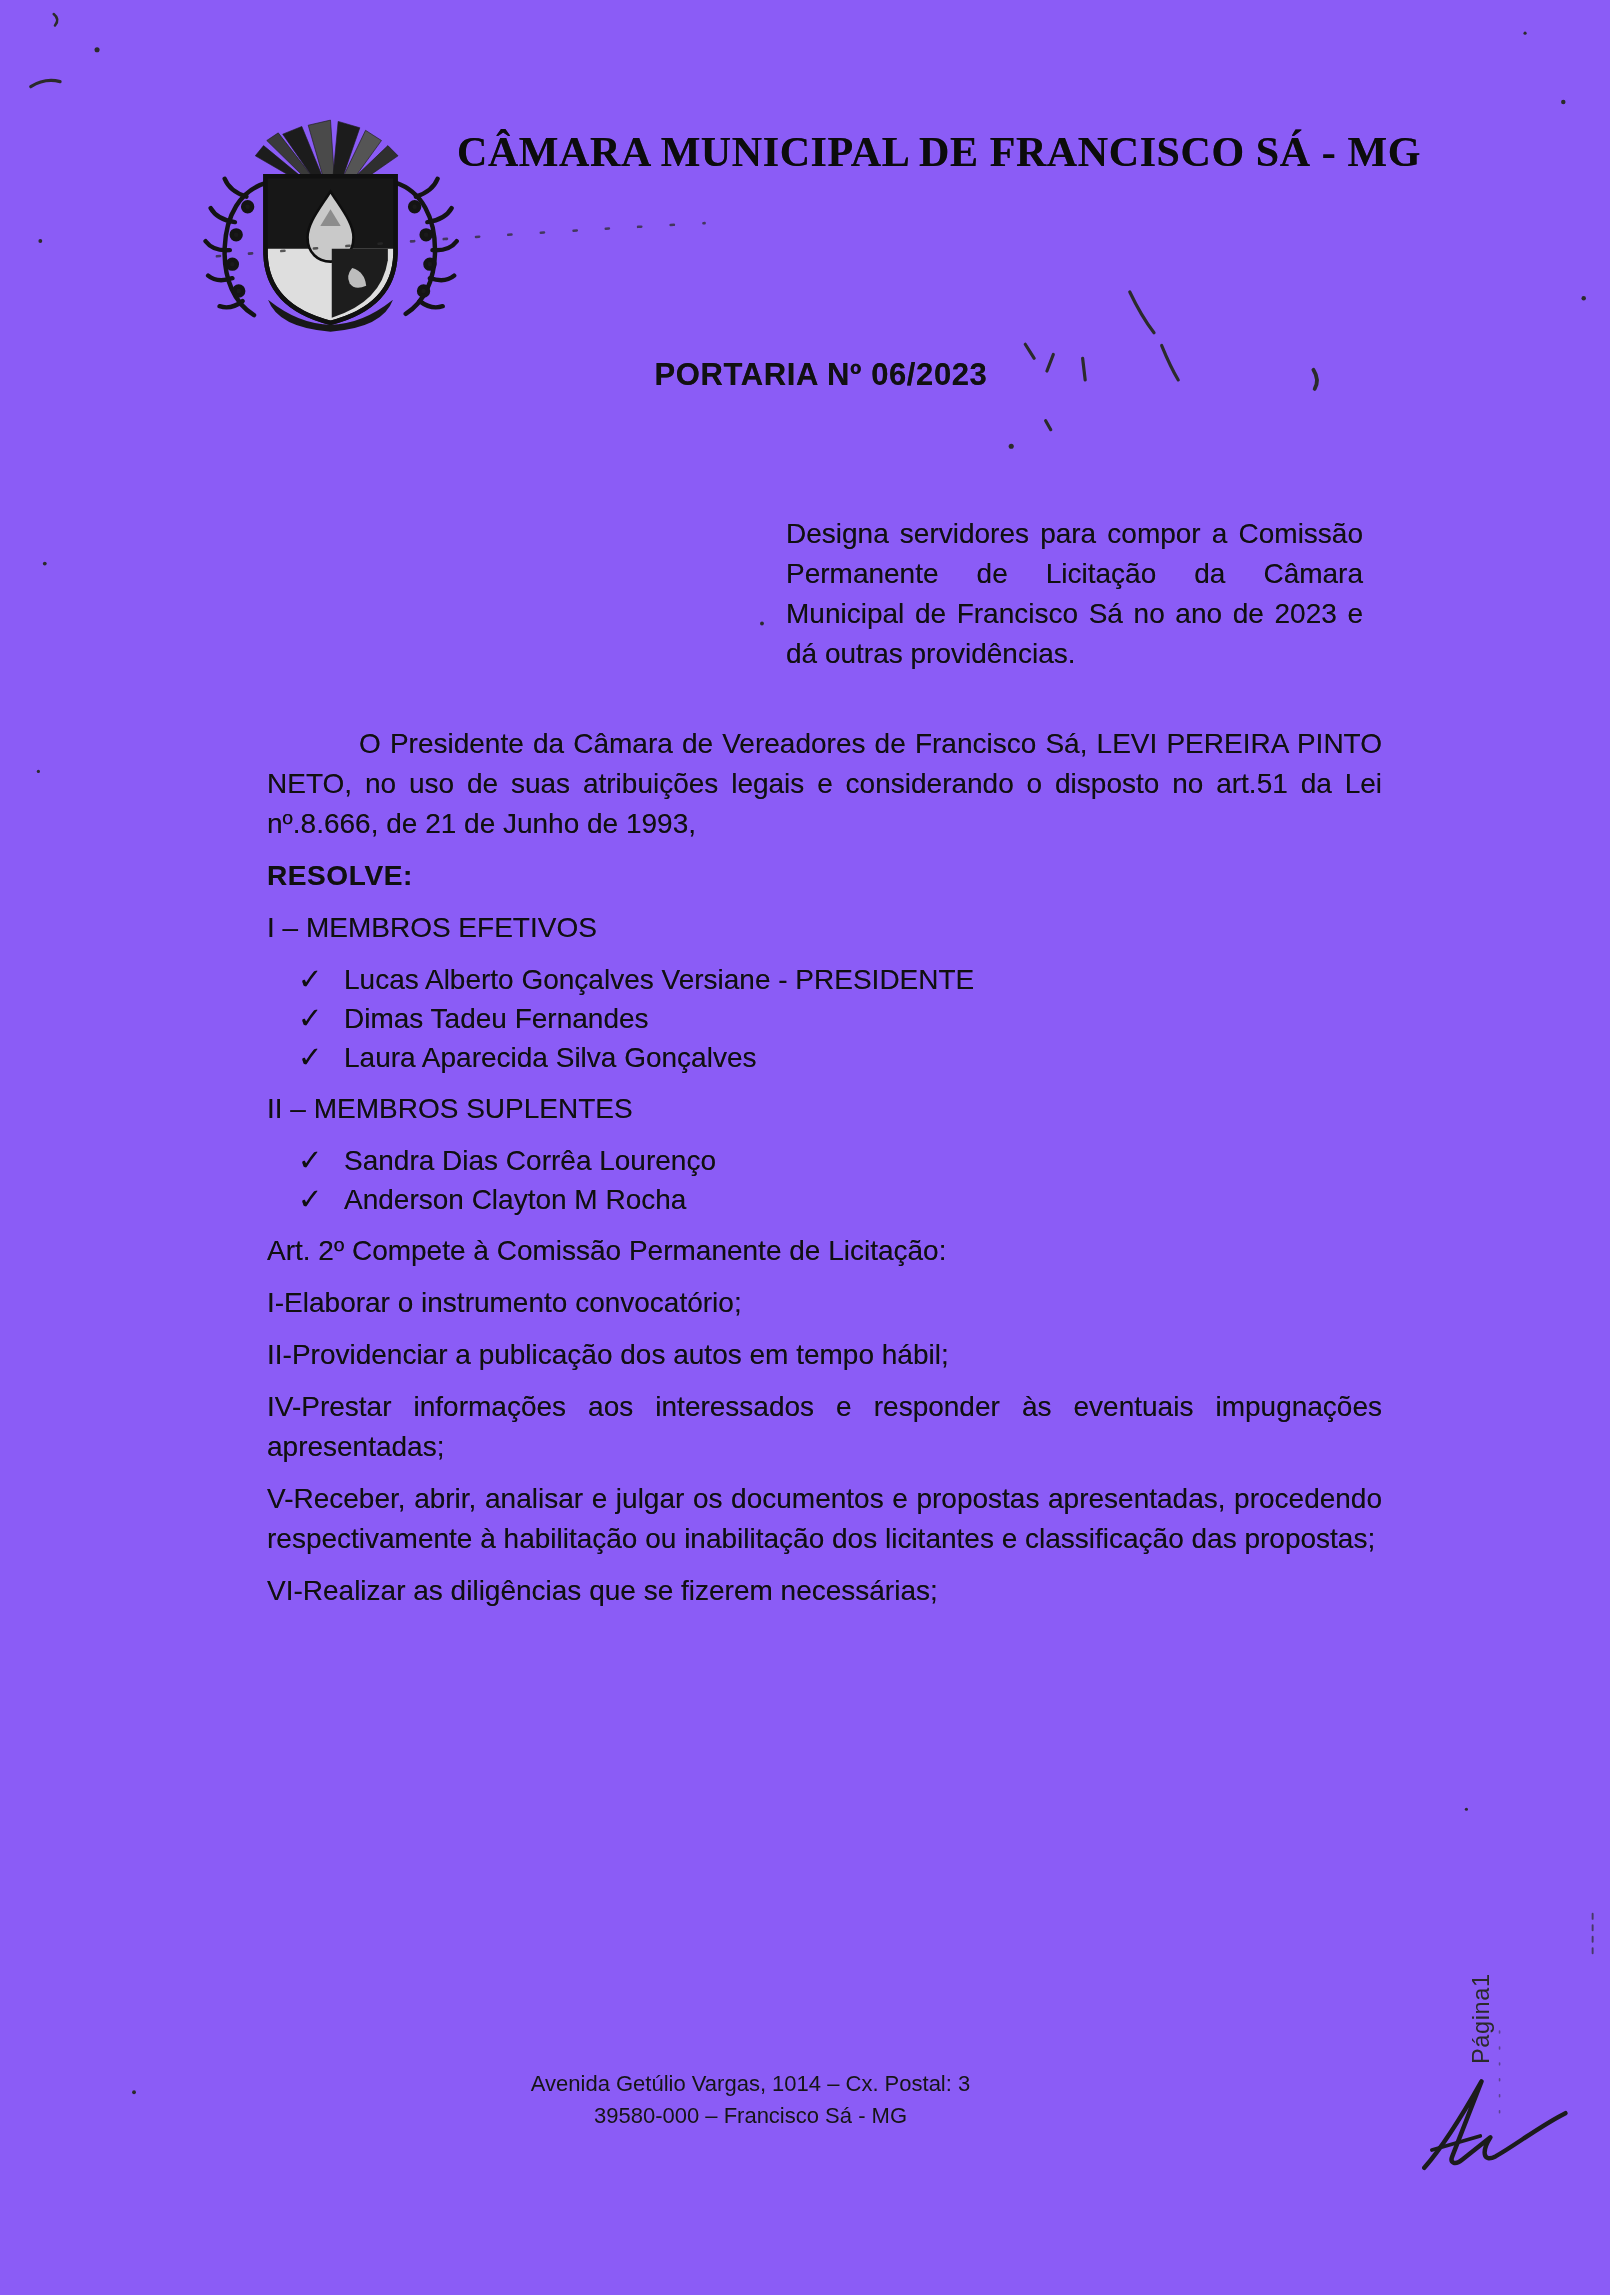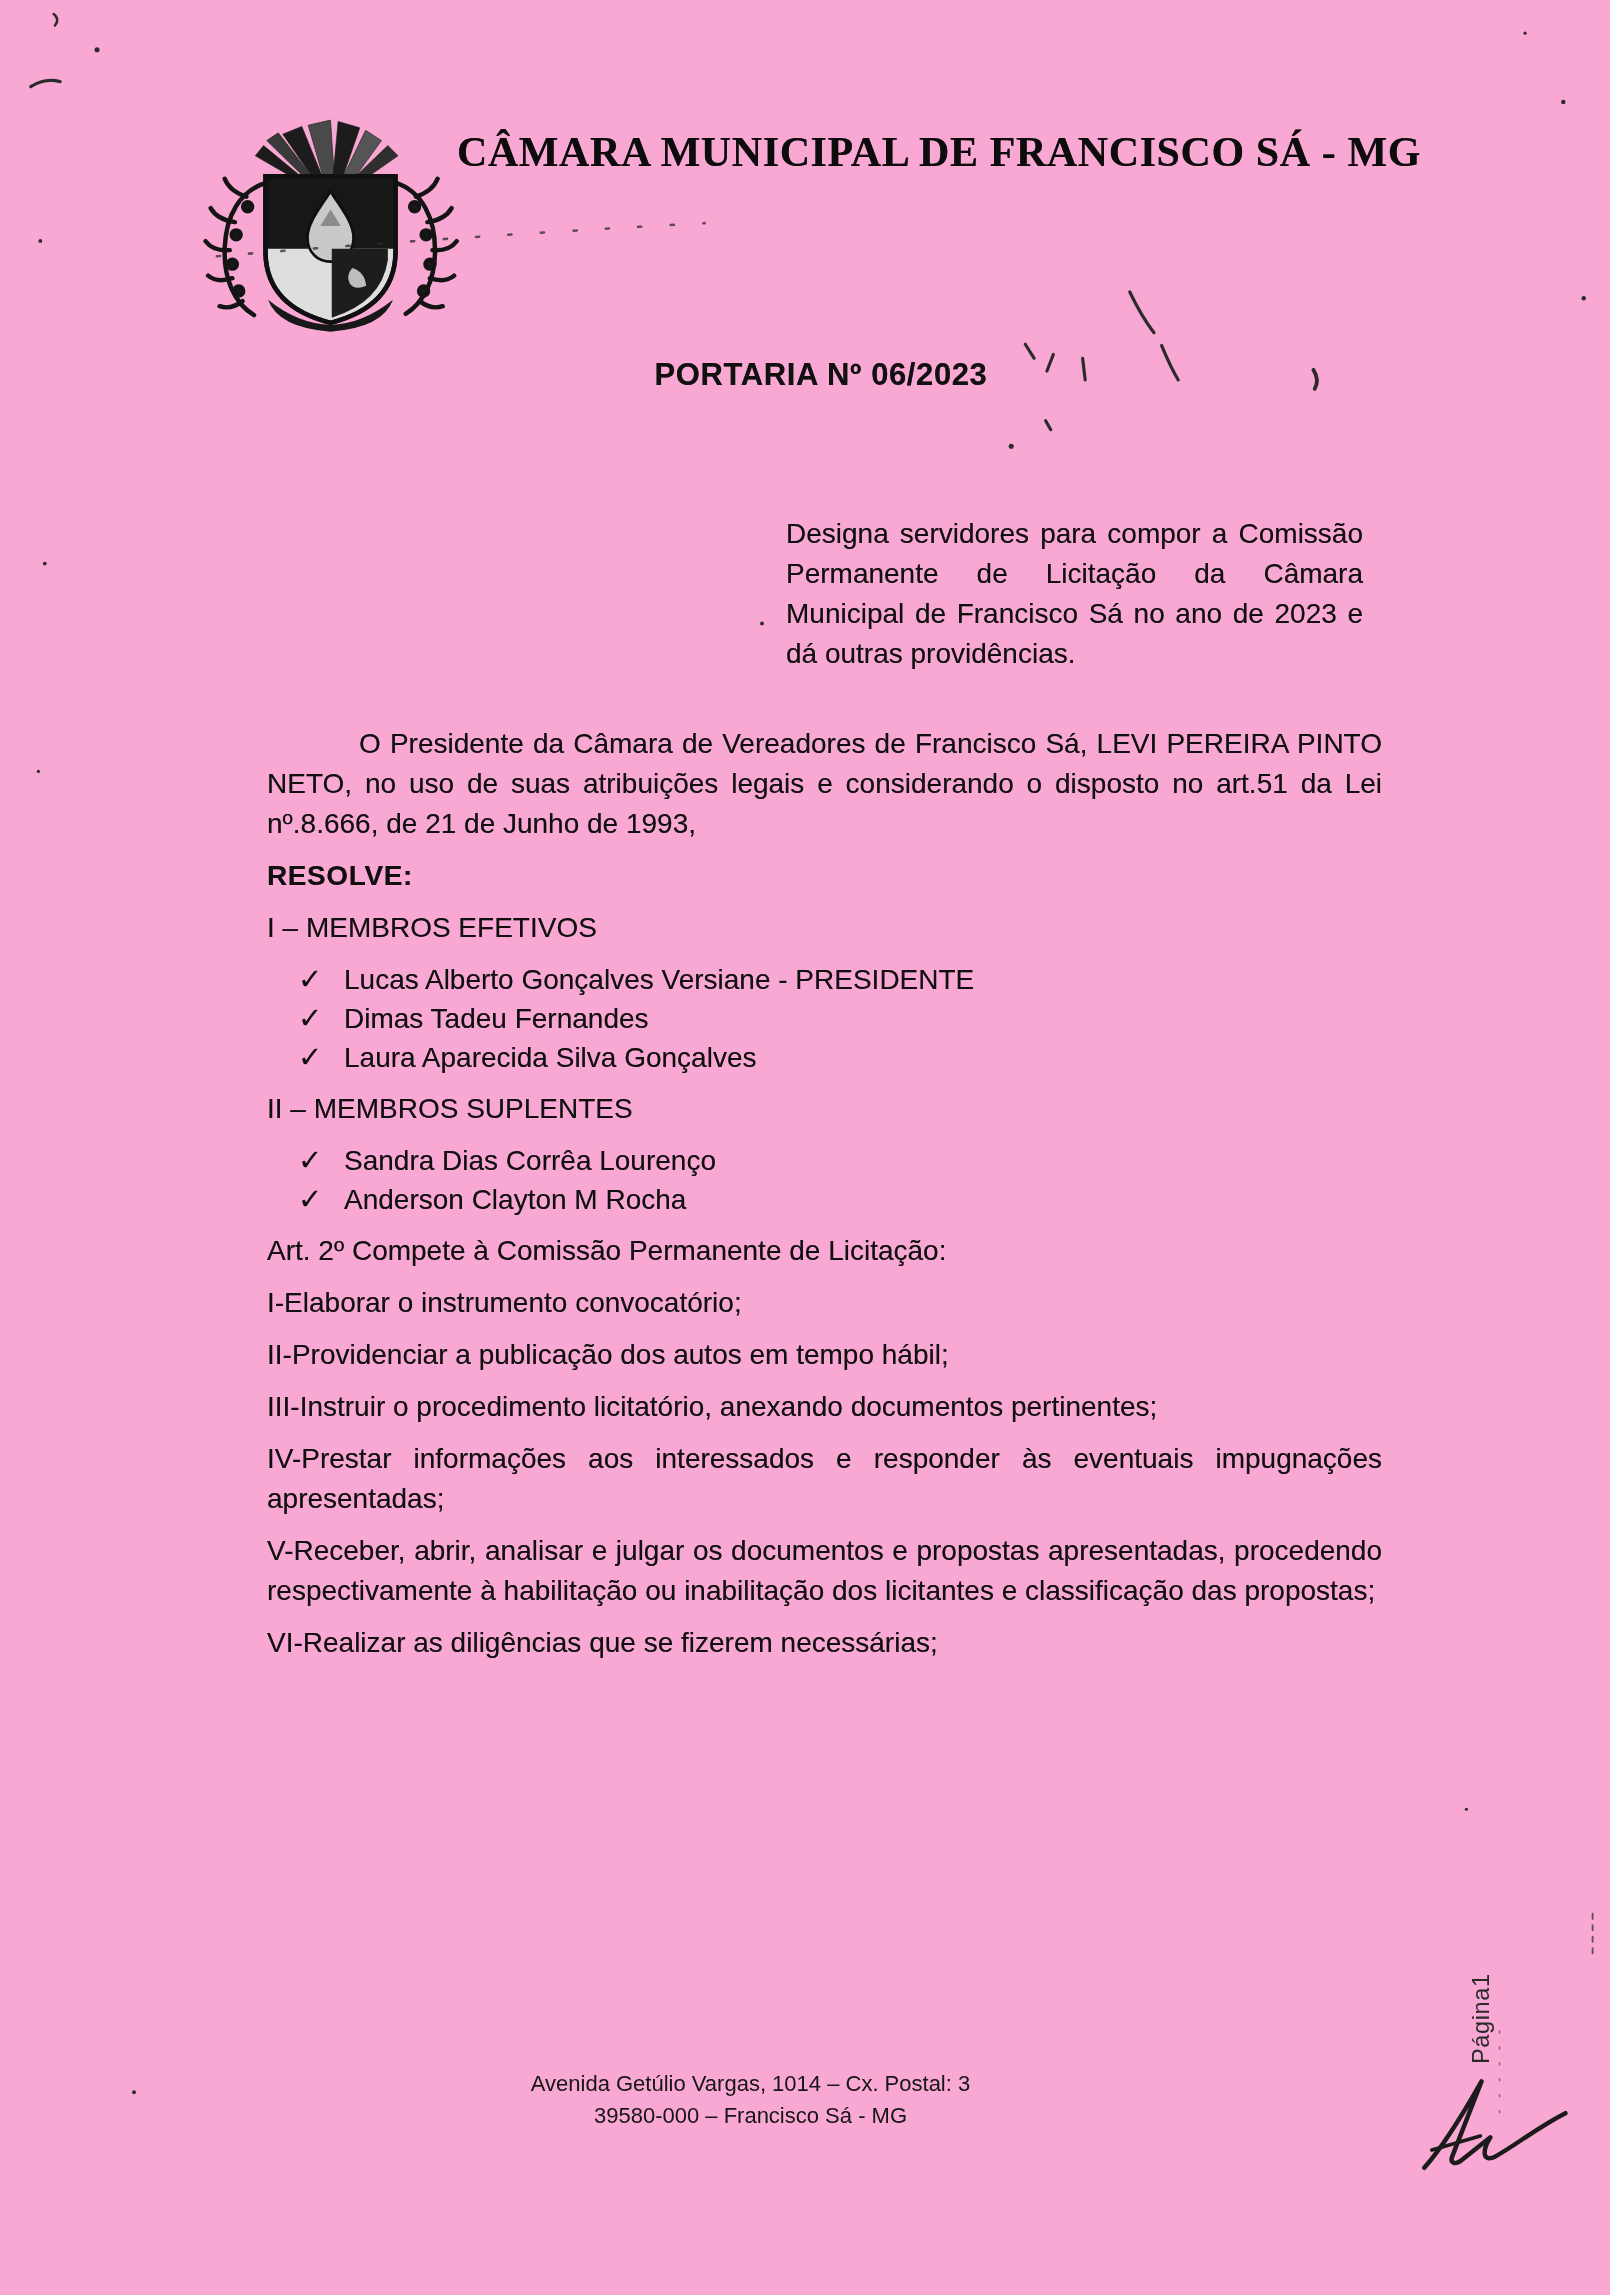--- a/index.html
+++ b/index.html
@@ -1,17 +1,17 @@
 <!DOCTYPE html>
 <html lang="pt-BR" style="font-size:10.2px"><head>
 <meta charset="utf-8">
 <style>
   html,body{margin:0;padding:0;background:#ffffff;}
   .page{
-    position:relative;width:1610px;height:2295px;background:#f9a8d4;
+    position:relative;width:1610px;height:2295px;background:#8b5cf6;
     font-family:"Liberation Sans",sans-serif;color:#101010;overflow:hidden;
   }
   
   .coat{position:absolute;left:171px;top:101px;width:319px;height:232px;}
   .letterhead{position:absolute;left:440px;top:128px;width:998px;text-align:center;}
   .org-title{
     font-family:"Liberation Serif",serif;font-weight:700;font-size:42px;
     letter-spacing:0.6px;color:#0c0c0c;text-shadow:0 0 0.6px rgba(0,0,0,.6);
   }
   .org-address{
@@ -142,21 +142,20 @@
       </li>
       <li>
         <span class="check">✓</span>
         <span>Anderson Clayton M Rocha</span>
       </li>
     </ul>
 
     <p class="art2">Art. 2º Compete à Comissão Permanente de Licitação:</p>
     <p class="duty">I-Elaborar o instrumento convocatório;</p>
     <p class="duty">II-Providenciar a publicação dos autos em tempo hábil;</p>
-    <p class="duty">III-Instruir o procedimento licitatório, anexando documentos pertinentes;</p>
     <p class="duty">IV-Prestar informações aos interessados e responder às eventuais impugnações apresentadas;</p>
     <p class="duty">V-Receber, abrir, analisar e julgar os documentos e propostas apresentadas, procedendo respectivamente à habilitação ou inabilitação dos licitantes e classificação das propostas;</p>
     <p class="duty">VI-Realizar as diligências que se fizerem necessárias;</p>
   </main>
 
   <footer class="footer">
     <div>Avenida Getúlio Vargas, 1014 – Cx. Postal: 3</div>
     <div>39580-000 – Francisco Sá - MG</div>
   </footer>
 

